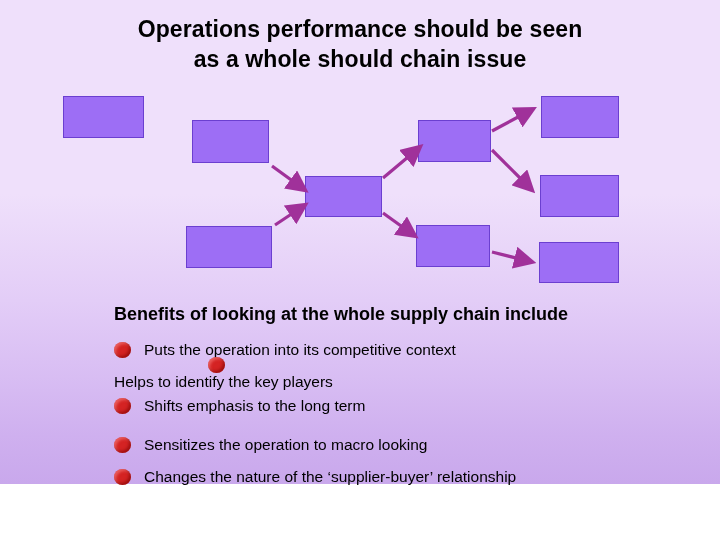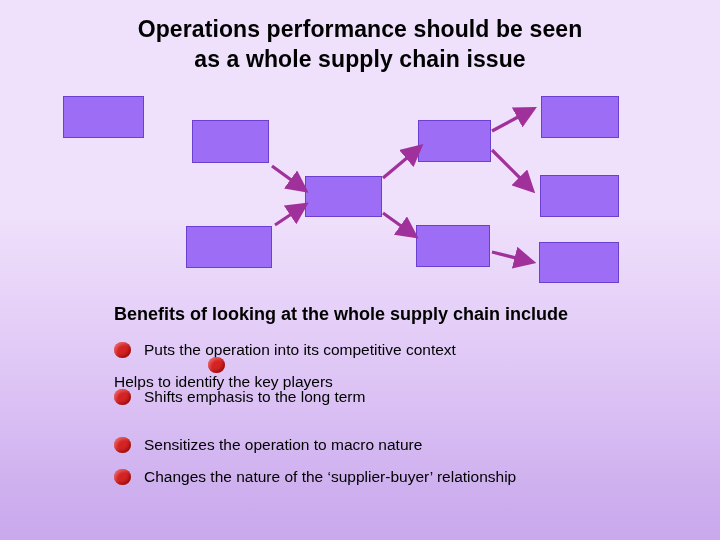--- a/index.html
+++ b/index.html
@@ -8,21 +8,21 @@
   }
   body {
     width: 720px;
     height: 540px;
     font-family: "Liberation Sans", sans-serif;
     overflow: hidden;
   }
   #slide {
     position: relative;
     width: 720px;
-    height: 540px;
+    height: 484px;
     background: linear-gradient(to bottom, #efe0fb 0%, #efe0fb 40%, #e3cdf7 62%, #d8bdf3 78%, #cfb0ef 90%, #c9a8ec 100%);
   }
   #title {
     position: absolute;
     top: 14px;
     left: 0;
     width: 720px;
     text-align: center;
     font-size: 23px;
     font-weight: bold;
@@ -83,21 +83,21 @@
     color: #000000;
   }
 </style>
 </head>
 <body>
 
 <div id="slide">
 
   <div id="title">
     <div>Operations performance should be seen</div>
-    <div>as a whole supply chain issue</div>
+    <div>as a whole should chain issue</div>
   </div>
 
   <div class="box" style="left:63px; top:96px; width:81px; height:42px;"></div>
   <div class="box" style="left:192px; top:120px; width:77px; height:43px;"></div>
   <div class="box" style="left:186px; top:226px; width:86px; height:42px;"></div>
   <div class="box" style="left:305px; top:176px; width:77px; height:41px;"></div>
   <div class="box" style="left:418px; top:120px; width:73px; height:42px;"></div>
   <div class="box" style="left:416px; top:225px; width:74px; height:42px;"></div>
   <div class="box" style="left:541px; top:96px; width:78px; height:42px;"></div>
   <div class="box" style="left:540px; top:175px; width:79px; height:42px;"></div>
@@ -123,26 +123,26 @@
   <div id="benefits-heading">Benefits of looking at the whole supply chain include</div>
 
   <div class="bullet-row" style="top:338px;">
     <span class="bullet-dot"></span>
     <span class="bullet-text">Puts the operation into its competitive context</span>
   </div>
   <div class="bullet-row" style="top:357px;flex-direction:column;">
     <span class="bullet-dot"></span>
     <span class="bullet-text">Helps to identify the key players</span>
   </div>
-  <div class="bullet-row" style="top:385px;">
+  <div class="bullet-row" style="top:394px;">
     <span class="bullet-dot"></span>
     <span class="bullet-text">Shifts emphasis to the long term</span>
   </div>
   <div class="bullet-row" style="top:433px;">
     <span class="bullet-dot"></span>
-    <span class="bullet-text">Sensitizes the operation to macro nature</span>
+    <span class="bullet-text">Sensitizes the operation to macro looking</span>
   </div>
   <div class="bullet-row" style="top:465px;">
     <span class="bullet-dot"></span>
     <span class="bullet-text">Changes the nature of the ‘supplier-buyer’ relationship</span>
   </div>
 
 </div>
 
 </body></html>

